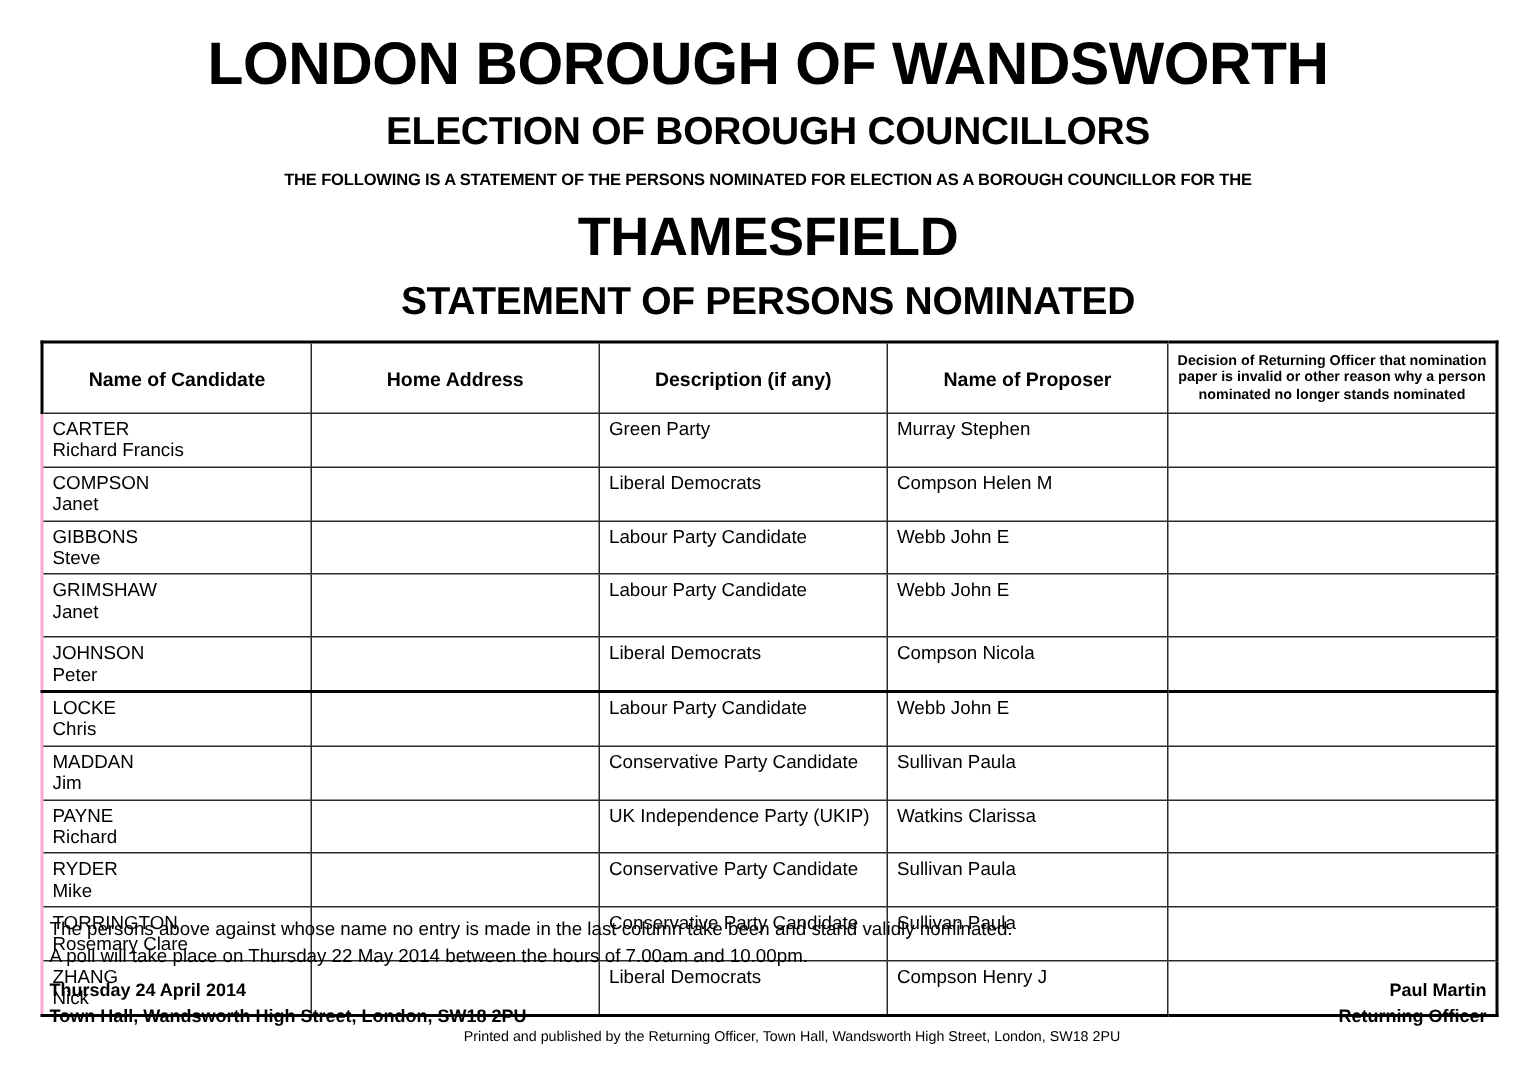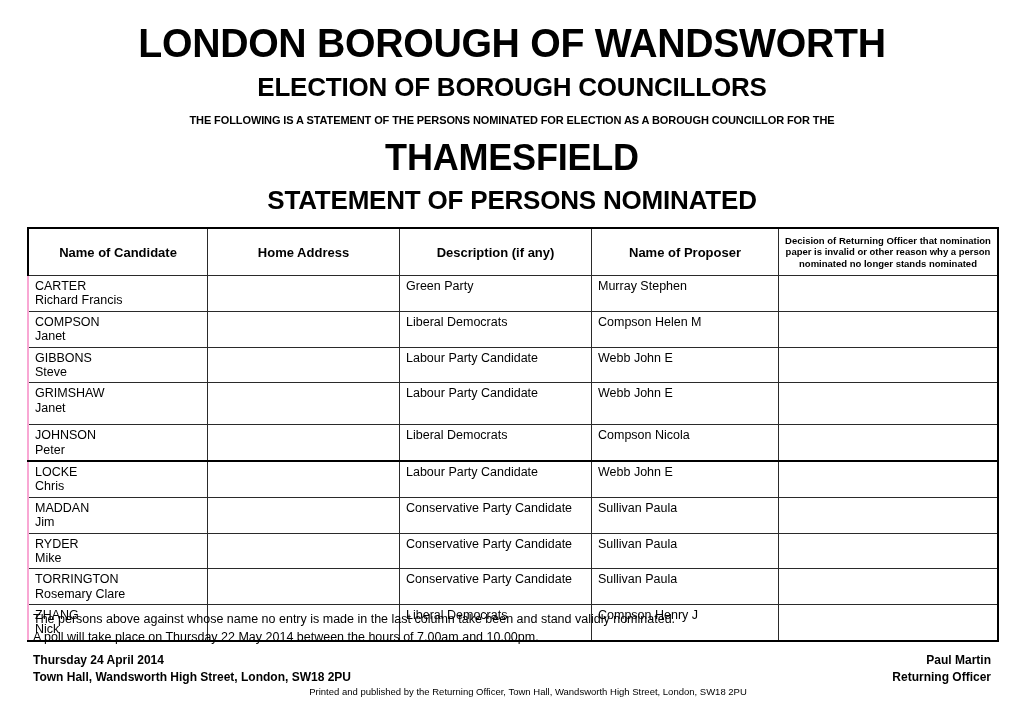--- a/index.html
+++ b/index.html
@@ -242,20 +242,30 @@
               <span class="cand-surname">MADDAN</span>
               <span class="cand-forename">Jim</span>
             </td>
             <td class="col-address"></td>
             <td class="col-desc">Conservative Party Candidate</td>
             <td class="col-proposer">Sullivan Paula</td>
             <td class="col-decision"></td>
           </tr>
           <tr class="row-std">
             <td class="col-name">
+              <span class="cand-surname">PAYNE</span>
+              <span class="cand-forename">Richard</span>
+            </td>
+            <td class="col-address"></td>
+            <td class="col-desc">UK Independence Party (UKIP)</td>
+            <td class="col-proposer">Watkins Clarissa</td>
+            <td class="col-decision"></td>
+          </tr>
+          <tr class="row-std">
+            <td class="col-name">
               <span class="cand-surname">RYDER</span>
               <span class="cand-forename">Mike</span>
             </td>
             <td class="col-address"></td>
             <td class="col-desc">Conservative Party Candidate</td>
             <td class="col-proposer">Sullivan Paula</td>
             <td class="col-decision"></td>
           </tr>
           <tr class="row-std">
             <td class="col-name">

